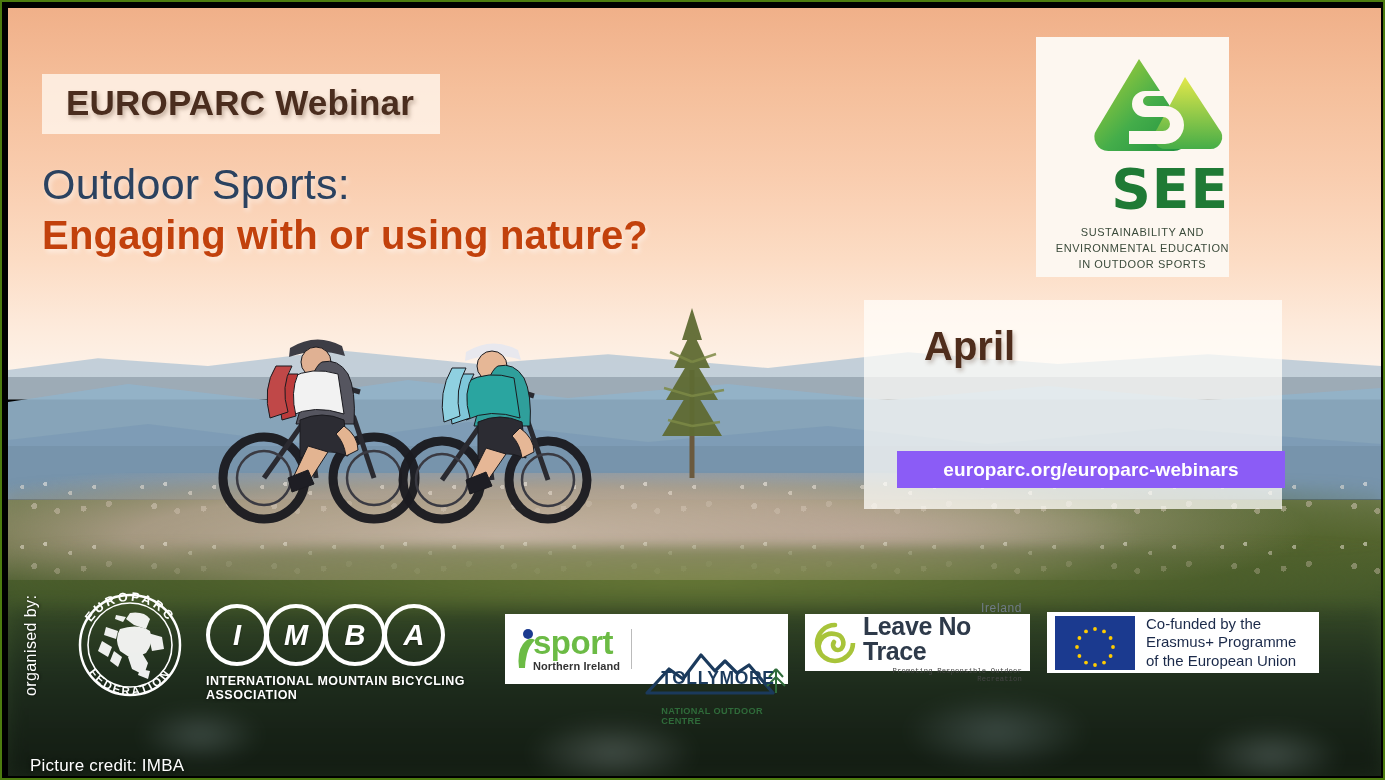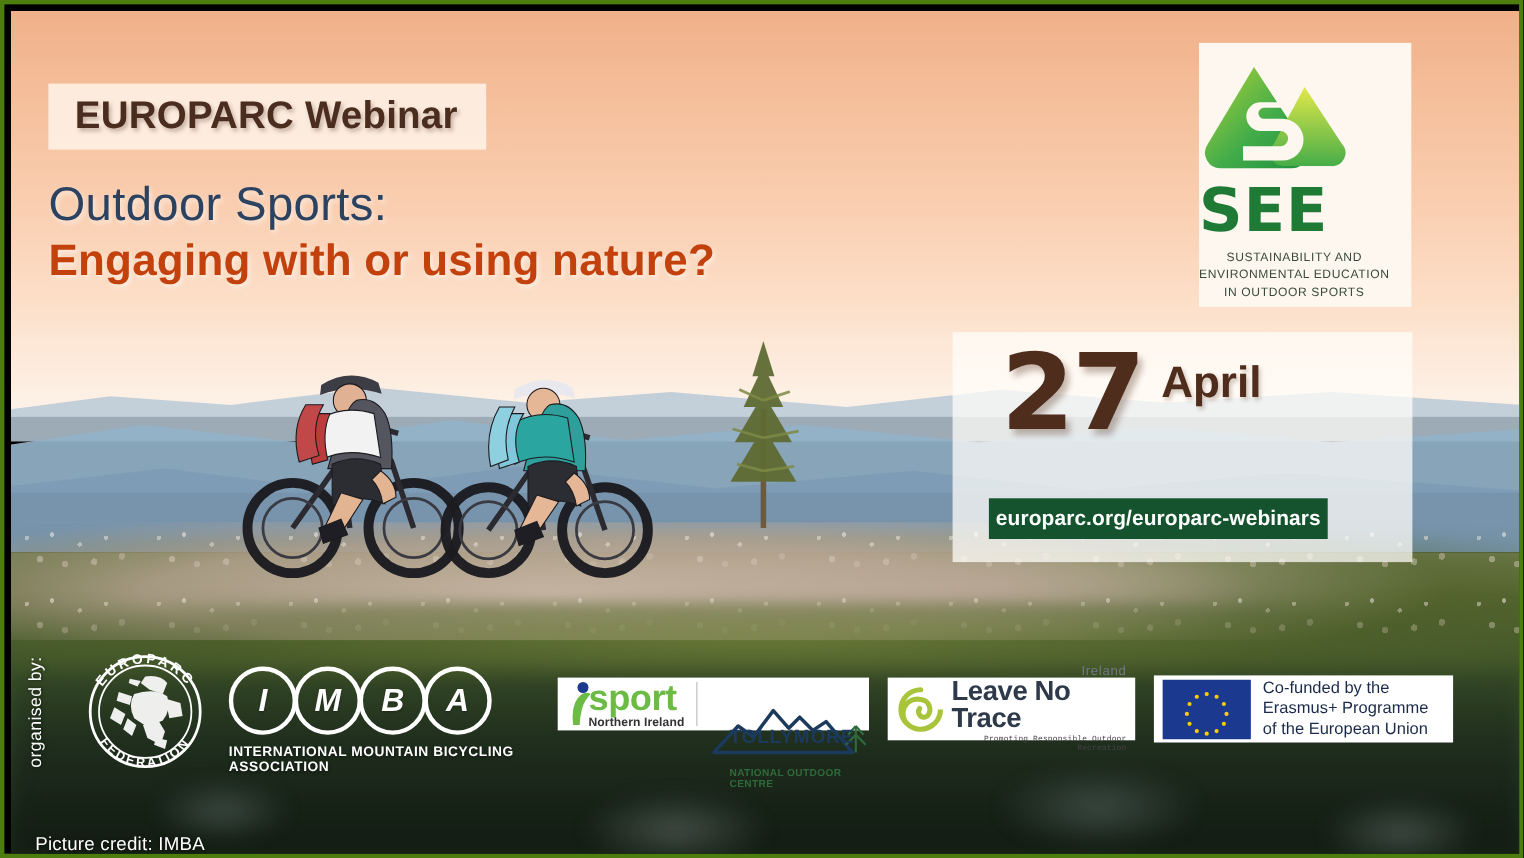--- a/index.html
+++ b/index.html
@@ -4,21 +4,21 @@
 <style>
   html,body{margin:0;padding:0;background:#000;}
   body{font-family:"Liberation Sans",sans-serif;}
 
   #poster{
     position:relative;
     width:1385px;height:780px;
     overflow:hidden;
     background:#000;
     box-sizing:border-box;
-    border:4px solid #4d7c0f;
+    border:2px solid #4d7c0f;
   }
   .stage{
     position:absolute;left:6px;top:6px;
     width:1373px;height:768px;
     overflow:hidden;
   }
 
   
   .sky{
     position:absolute;left:0;top:0;width:100%;height:48%;
@@ -98,23 +98,23 @@
   .head2{
     position:absolute;left:34px;top:205px;
     font-size:40px;font-weight:600;color:#c2410c;
     text-shadow:2px 3px 5px rgba(255,255,255,.55);
     letter-spacing:.2px;
     text-align:right;
   }
 
   
   .see-box{
-    position:absolute;left:1080px;top:29px;width:193px;height:240px;
+    position:absolute;left:1028px;top:29px;width:193px;height:240px;
     background:#fdf7f0;
-    display:flex;flex-direction:column;align-items:flex-start;
+    display:flex;flex-direction:column;align-items:flex-end;
     padding-top:14px;box-sizing:border-box;
   }
   .see-mark{width:140px;height:108px;}
   .see-word{
     font-size:55px;font-weight:bold;color:#1f7a35;
     letter-spacing:1px;line-height:.95;margin-top:4px;
     font-family:"DejaVu Sans",sans-serif;
   }
   .see-sub{
     margin-top:10px;text-align:center;
@@ -138,22 +138,22 @@
   .dcol{margin-left:16px;padding-top:10px;}
   .mon{
     font-size:40px;font-weight:bold;color:#4f2d1c;line-height:1;
     text-shadow:2px 3px 4px rgba(80,45,28,.28);
   }
   .timewrap{display:flex;align-items:baseline;margin-top:10px;}
   .tm{font-size:38px;font-weight:bold;color:#4f2d1c;line-height:1;
       text-shadow:2px 3px 4px rgba(80,45,28,.28);}
   .tz{font-size:23px;font-weight:bold;color:#4f2d1c;margin-left:13px;letter-spacing:.5px;}
   .url-bar{
-    position:absolute;left:33px;bottom:21px;width:308px;height:37px;
-    background:#14532d;display:flex;align-items:center;justify-content:center;
+    position:absolute;left:33px;bottom:21px;width:388px;height:37px;
+    background:#8b5cf6;display:flex;align-items:center;justify-content:center;
   }
   .url-bar span{color:#fff;font-size:19px;font-weight:bold;letter-spacing:.1px;}
 
   
   .org-label{
     position:absolute;left:14px;top:580px;
     transform:rotate(-90deg);transform-origin:left top;
     color:#fff;font-size:16px;letter-spacing:.4px;white-space:nowrap;
     text-shadow:0 1px 3px rgba(0,0,0,.6);
     margin-left:0;margin-top:108px;
@@ -168,21 +168,21 @@
     text-shadow:0 1px 2px rgba(0,0,0,.35);
   }
   .imba-sub{
     margin-top:8px;color:#fff;font-size:12.5px;font-weight:bold;
     letter-spacing:.5px;text-shadow:0 1px 3px rgba(0,0,0,.55);
   }
   .wbox{
     position:absolute;background:#fff;display:flex;align-items:center;
     box-sizing:border-box;
   }
-  #sport-box{left:497px;top:606px;width:283px;height:48px;padding:0 10px;}
+  #sport-box{left:497px;top:606px;width:283px;height:70px;padding:0 10px;}
   #lnt-box{left:797px;top:606px;width:225px;height:57px;padding:0 8px;}
   #eu-box{left:1039px;top:604px;width:272px;height:61px;padding:0 8px;}
 
   .sport-l{display:flex;align-items:center;}
   .sport-word{font-size:33px;font-weight:bold;color:#6cbb45;line-height:1;letter-spacing:-.5px;}
   .sport-ni{font-size:11px;font-weight:bold;color:#333;margin-top:1px;text-align:right;letter-spacing:.1px;}
   .vdiv{width:1px;height:40px;background:#bbb;margin:0 11px;}
   .tolly-t{font-size:17.5px;font-weight:bold;color:#1b3a5c;letter-spacing:.6px;line-height:1;}
   .tolly-s{font-size:9.2px;font-weight:bold;color:#2f6b3a;letter-spacing:.35px;margin-top:18px;}
 
@@ -341,21 +341,20 @@
     <div class="see-word">SEE</div>
     <div class="see-sub">
       <div>SUSTAINABILITY AND</div>
       <div>ENVIRONMENTAL EDUCATION</div>
       <div>IN OUTDOOR SPORTS</div>
     </div>
   </div>
 
   <div class="date-panel">
     <div class="date-row">
-      <div class="dd">27</div>
       <div class="dcol">
         <div class="mon">April</div>
       </div>
     </div>
     <div class="url-bar">
       <span>europarc.org/europarc-webinars</span>
     </div>
   </div>
 
   <div class="org-label">organised by:</div>

